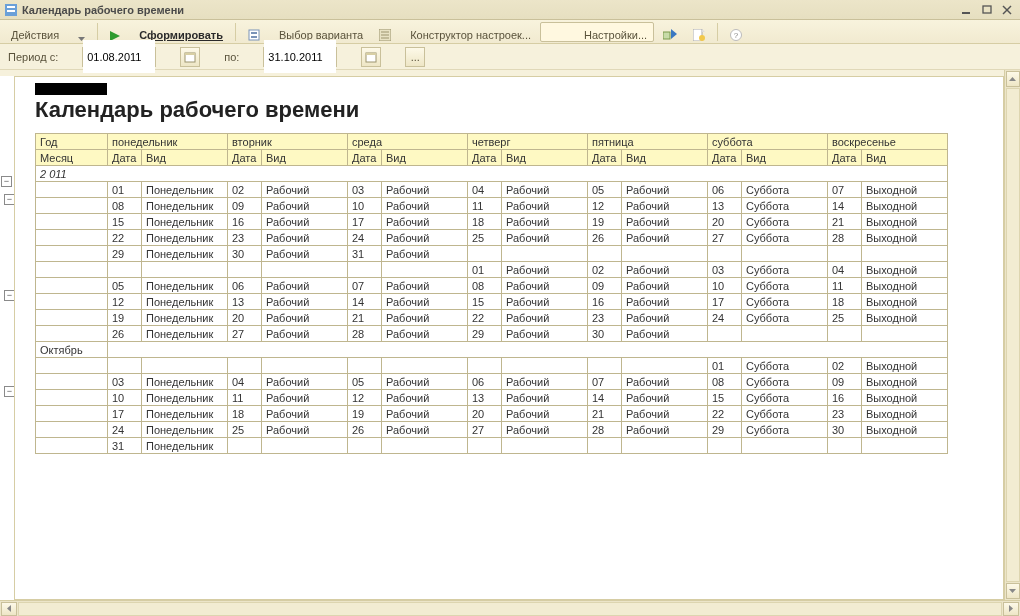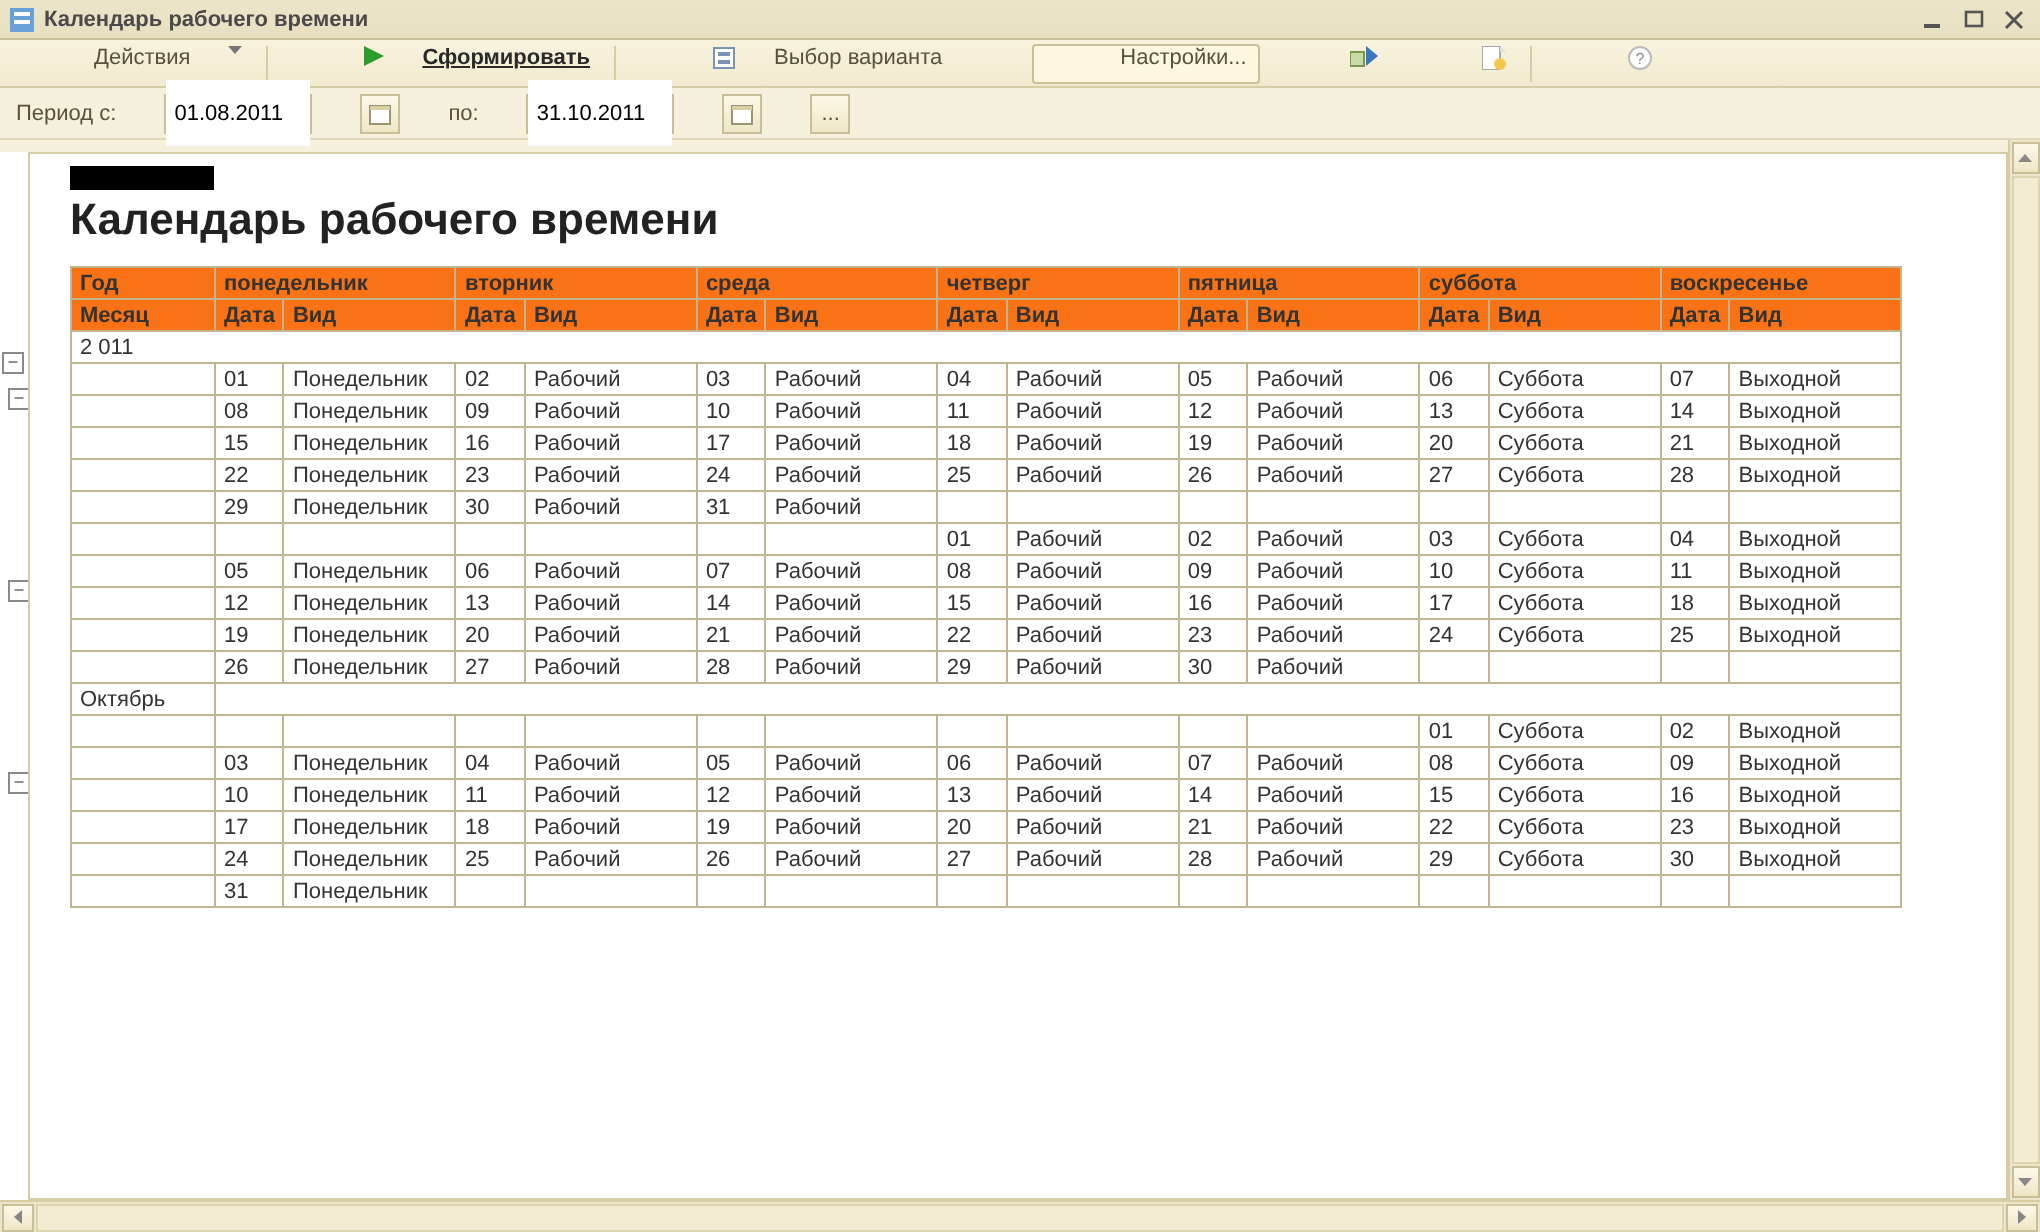--- a/index.html
+++ b/index.html
@@ -41,27 +41,26 @@
     height: 24px;
     background: linear-gradient(#f8f3dd,#f1ead0);
     border-bottom: 1px solid #d6cda4;
     display:flex; align-items:center;
     padding: 0 4px;
     gap:2px;
   }
   .tb-btn {
     height: 20px;
     padding: 0 6px;
-    display:inline-flex; align-items:flex-start;
+    display:inline-flex; align-items:flex-end;
     border:1px solid transparent;
     border-radius:2px;
     cursor:pointer;
     gap:19px;
     color:#59523b;
-    margin-left:36px;
   }
   .tb-sep { width:1px; height:18px; background:#d6cda4; margin:0 3px;}
   .tb-btn.primary { color:#2a2a2a;text-decoration:underline; }
   svg { display:block; }
   .green { fill:#2e9b2e; }
   
   .periodbar {
     height: 26px;
     display:flex; align-items:center;
     padding: 0 8px;
@@ -116,22 +115,22 @@
     font-size:11px;
     color:#333;
   }
   table.cal th, table.cal td {
     border:1px solid #bfb68f;
     padding:1px 4px;
     height:16px;
     white-space:nowrap;
   }
   table.cal th {
-    background:#f97316;
-    font-weight:bold;
+    background:#fef9c3;
+    font-weight:normal;
     text-align:left;
   }
   table.cal td { background:#fff; text-align:left;}
   td.num { text-align:right; }
   td.monthcell { background:#fff; }
   
   col.c-month { width:72px;}
   col.c-date  { width:34px;}
   col.c-type  { width:86px;}
   
@@ -229,20 +228,29 @@
     <b>Сформировать</b>
   </div>
   <div class="tb-sep"></div>
   <div class="tb-btn">
     <svg width="12" height="12">
         <rect x="1" y="1" width="10" height="10" fill="#fff" stroke="#7a93b8"></rect>
         <rect x="3" y="3" width="6" height="2" fill="#7a93b8"></rect>
         <rect x="3" y="7" width="6" height="2" fill="#7a93b8"></rect>
       </svg>
     <span>Выбор варианта</span>
+  </div>
+  <div class="tb-btn">
+    <svg width="12" height="12">
+        <rect width="12" height="12" fill="#e8e2c4" stroke="#9c946e"></rect>
+        <line x1="2" y1="3" x2="10" y2="3" stroke="#9c946e"></line>
+        <line x1="2" y1="6" x2="10" y2="6" stroke="#9c946e"></line>
+        <line x1="2" y1="9" x2="10" y2="9" stroke="#9c946e"></line>
+      </svg>
+    <span>Конструктор настроек...</span>
   </div>
   <div class="tb-btn" style="border:1px solid #c9c09a;background:#fff8e0;padding-left:43px;">
     <span>Настройки...</span>
   </div>
   <div class="tb-btn">
     <svg width="14" height="12">
         <rect x="0" y="3" width="7" height="7" fill="#c8dba8" stroke="#7a9a4a"></rect>
         <polygon points="8,0 14,5 8,10" fill="#3a78c2"></polygon>
       </svg>
   </div>
@@ -340,21 +348,21 @@
             <th>Дата</th>
               <th>Вид</th>
             <th>Дата</th>
               <th>Вид</th>
             <th>Дата</th>
               <th>Вид</th>
           </tr>
         </thead>
         <tbody id="calbody">
             <tr>
-              <td colspan="15" style="background: rgb(255, 255, 255);">2 011</td>
+              <td colspan="15" style="background: rgb(255, 255, 255); font-style: italic;">2 011</td>
             </tr>
             <tr>
               <td></td>
               <td class="num">01</td>
               <td>Понедельник</td>
               <td class="num">02</td>
               <td>Рабочий</td>
               <td class="num">03</td>
               <td>Рабочий</td>
               <td class="num">04</td>

